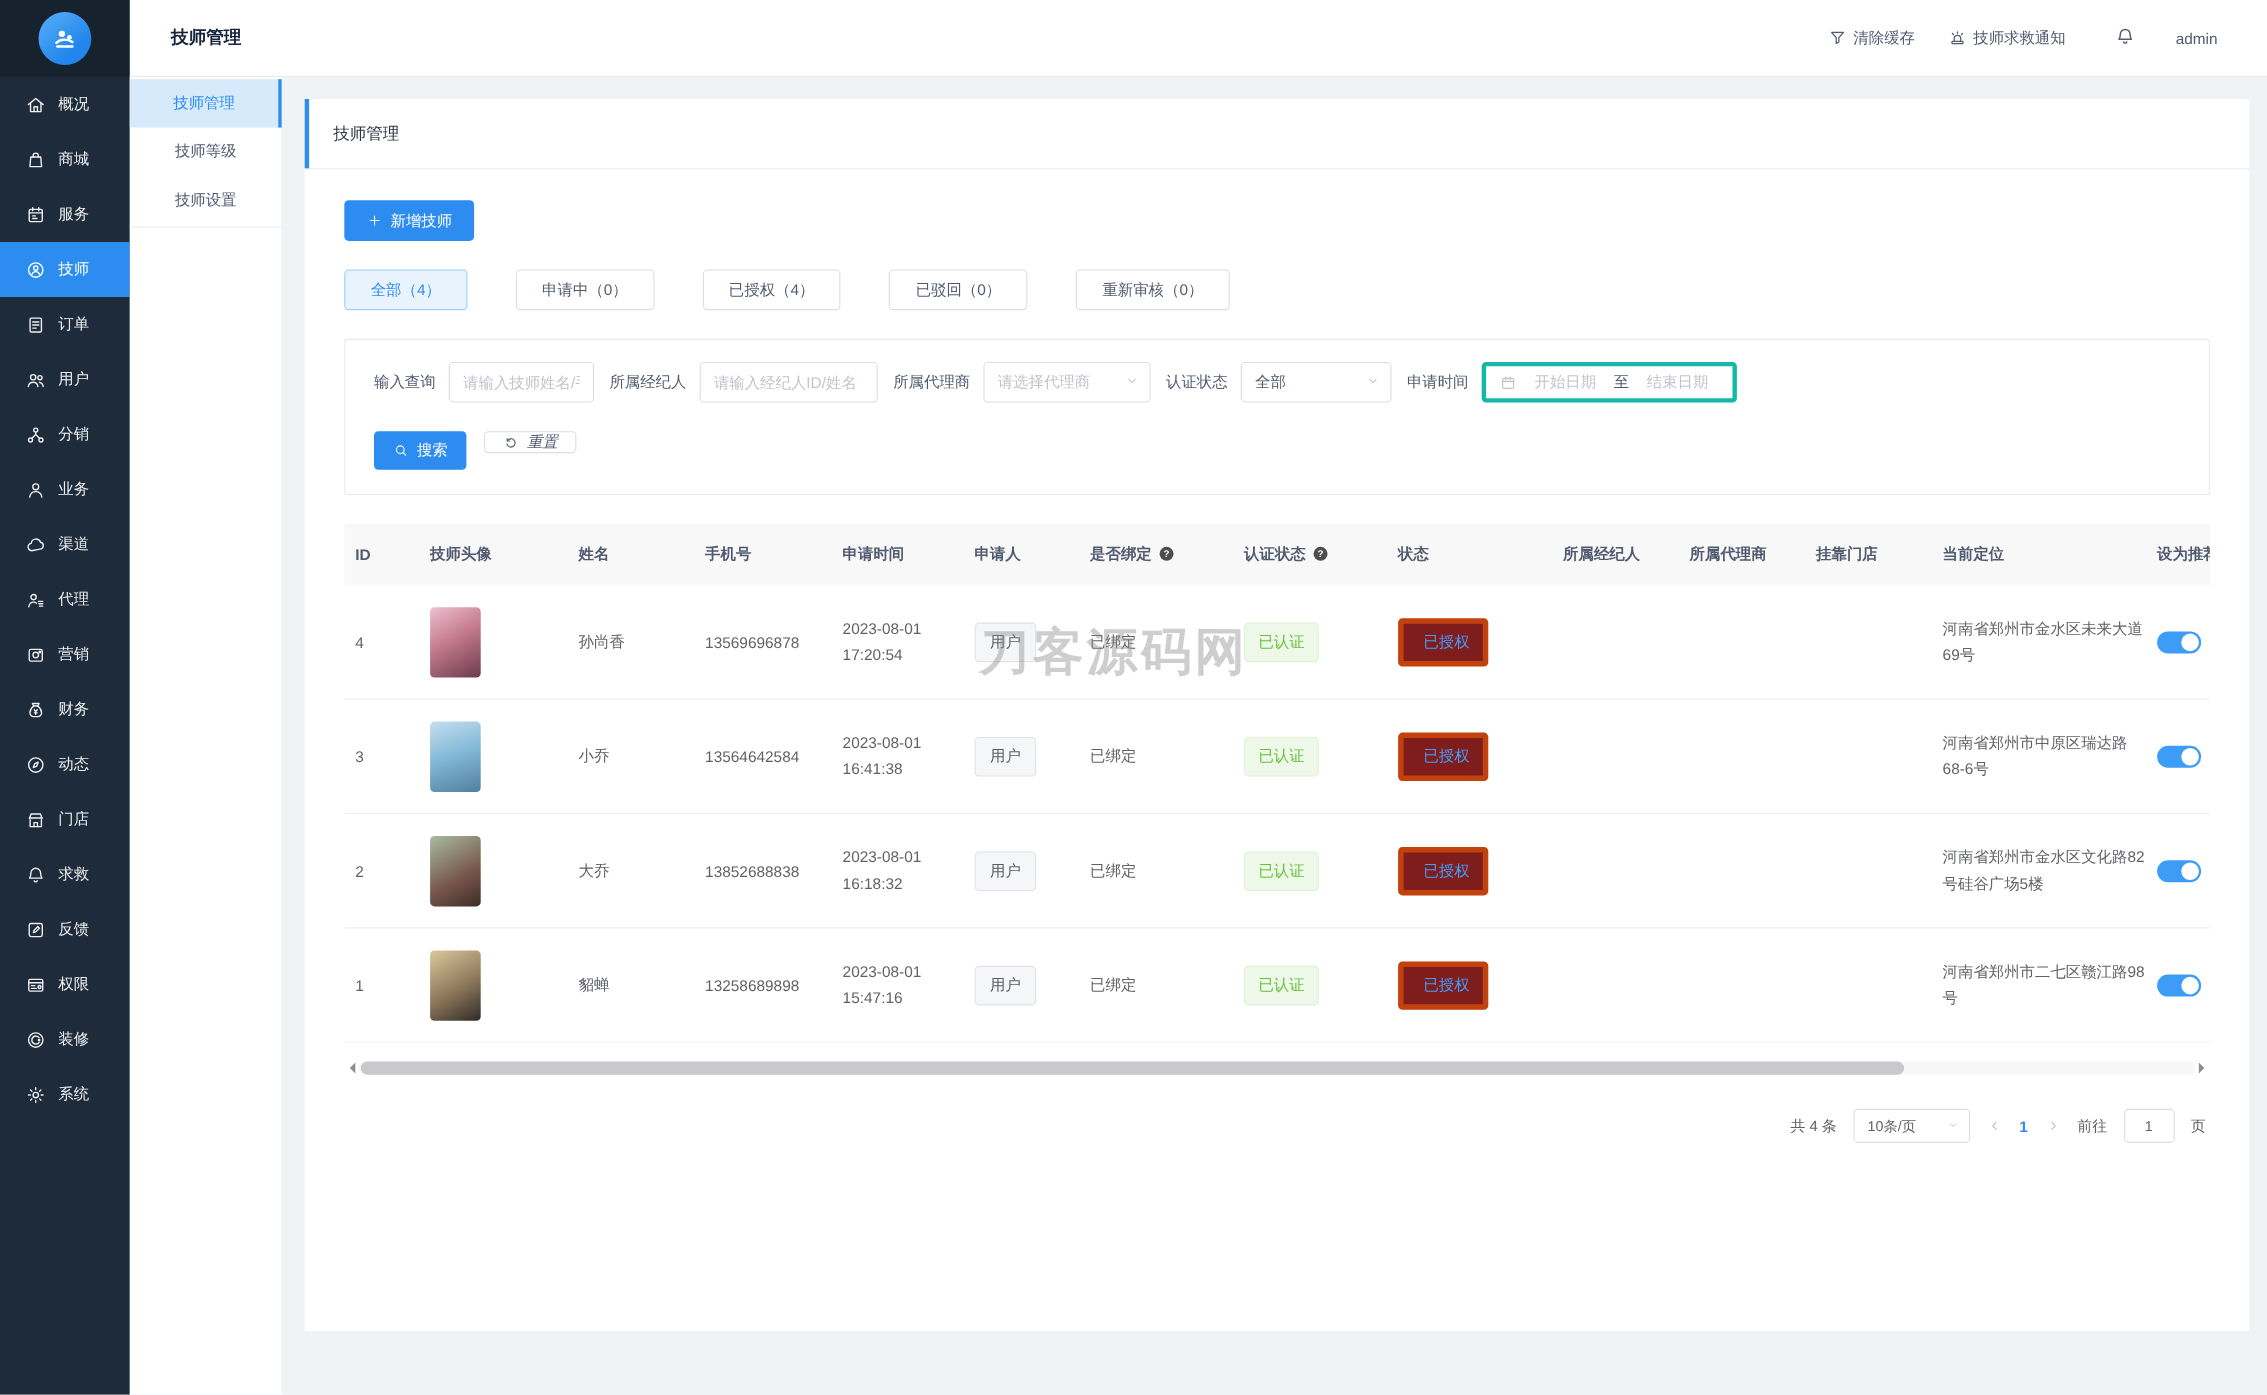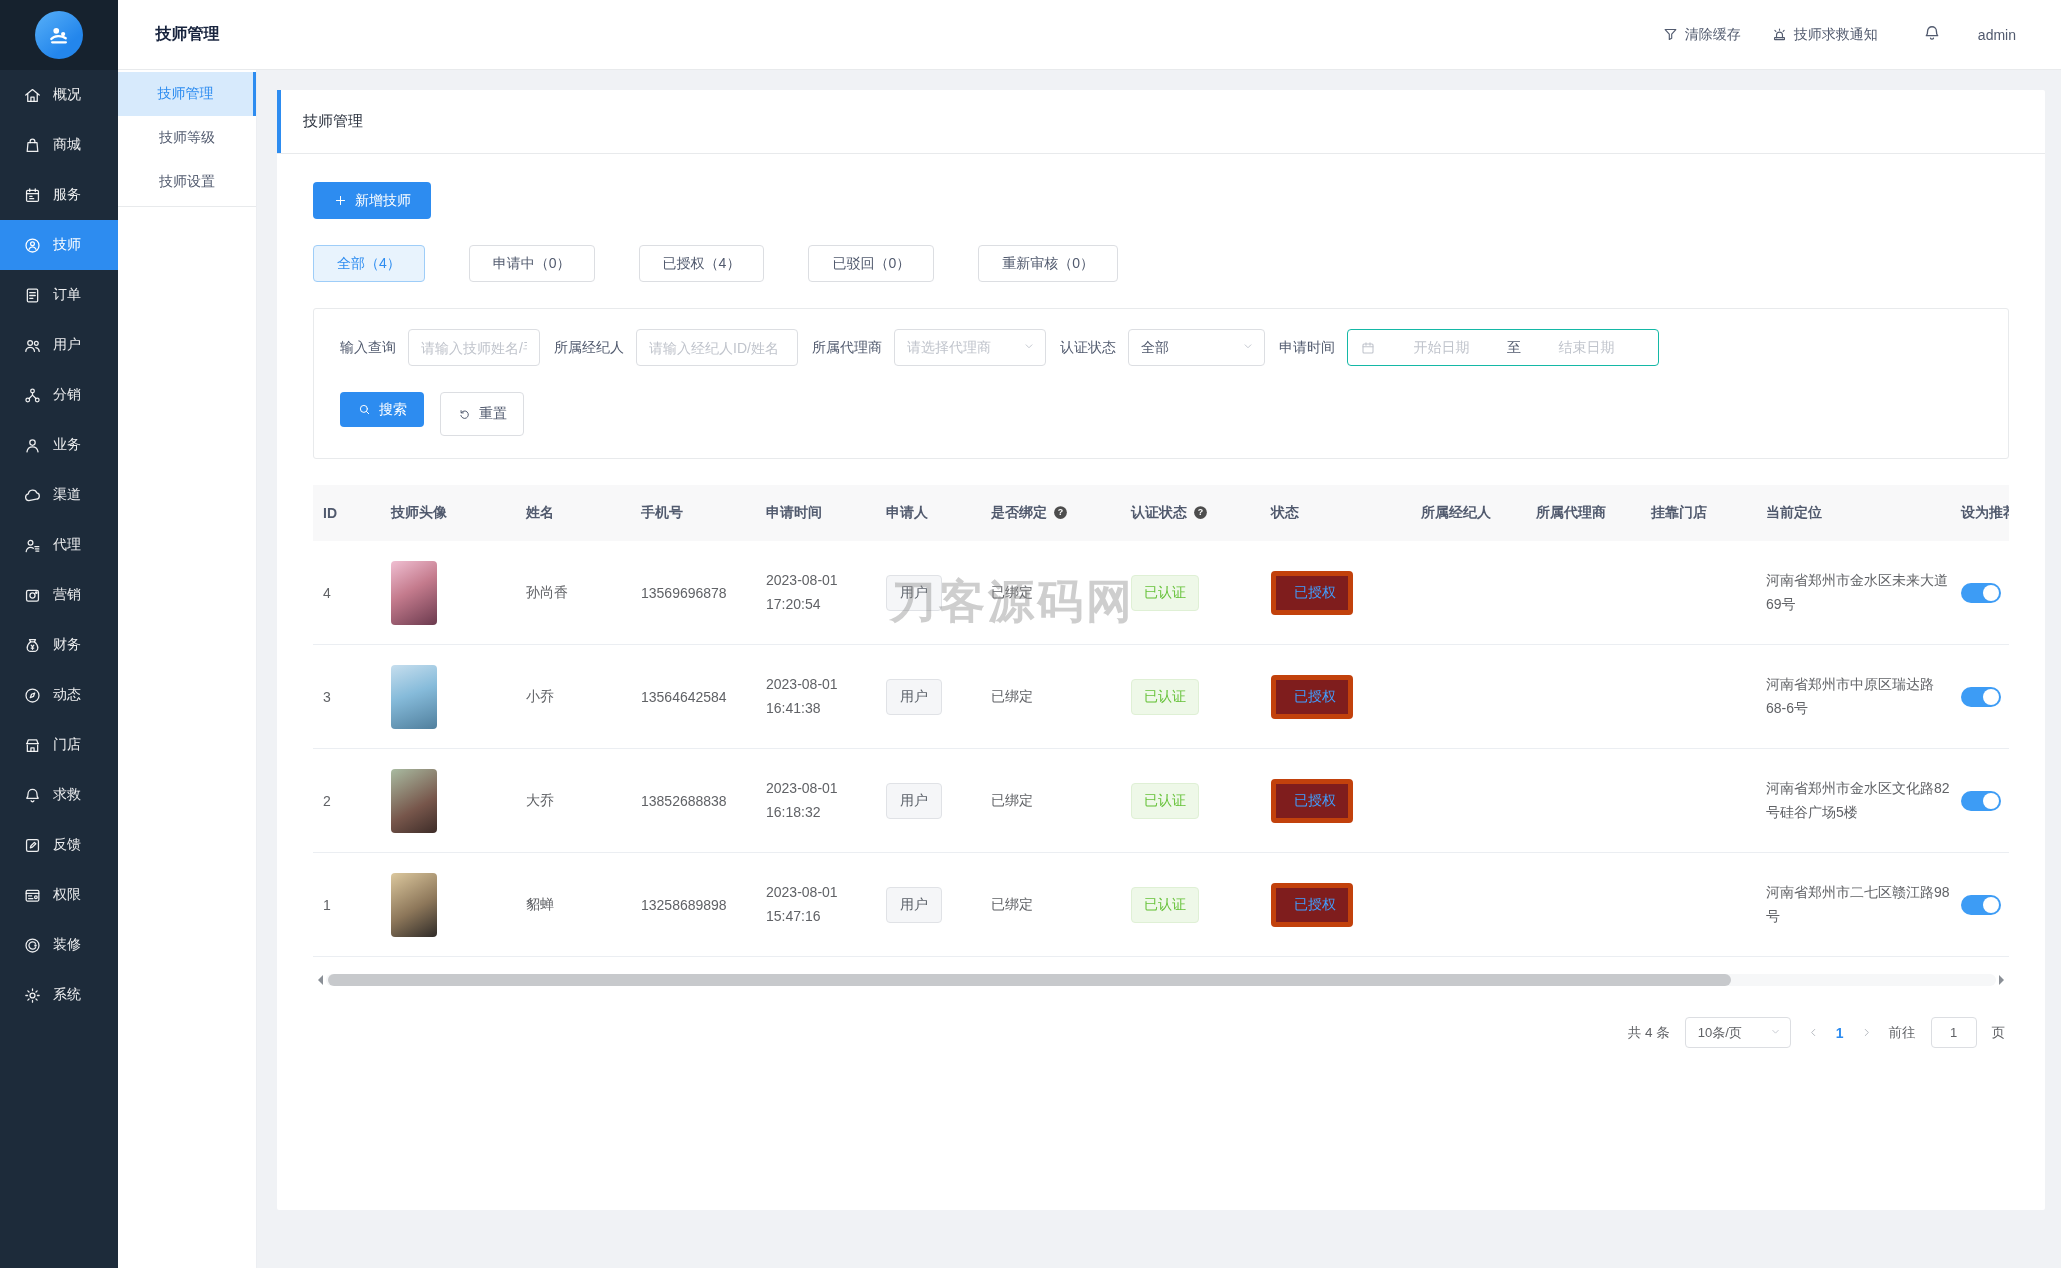--- a/index.html
+++ b/index.html
@@ -68,31 +68,31 @@
   .f-input::placeholder { color:#c0c4cc; }
   .in-query { width:132px; }
   .in-agent { width:162px; }
   .f-select { height:37px; border:1px solid #dcdee2; border-radius:4px; display:flex; align-items:center;
     justify-content:space-between; padding:0 9px 0 12px; font-size:14px; cursor:pointer; background:#fff; }
   .f-select .val { color:#515a6e; }
   .f-select.is-placeholder .val { color:#c0c4cc; }
   .f-select .ic { width:14px; height:14px; color:#c0c4cc; }
   .sel-dealer { width:152px; }
   .sel-cert { width:137px; }
-  .date-range { height:37px; width:312px; border:1px solid #14b8a6; border-radius:4px; display:flex;
+  .date-range { height:37px; width:232px; border:4px solid #14b8a6; border-radius:4px; display:flex;
     align-items:center; padding:0 12px; gap:6px; font-size:14px; background:#fff; }
   .date-range .ic { width:16px; height:16px; color:#c0c4cc; flex:none; }
   .date-range .ph { color:#c0c4cc; flex:1; text-align:center; }
   .date-range .sep { color:#515a6e; flex:none; }
   .f-actions { margin-top:26px; display:flex; gap:16px; }
   .btn-search { height:35px; padding:0 17px; background:#2d8cf0; border:none; border-radius:4px; color:#fff;
     display:inline-flex; align-items:center; gap:7px; font-size:14px; cursor:pointer; font-family:inherit; }
   .btn-search .ic, .btn-reset .ic { width:15px; height:15px; }
-  .btn-reset { height:44px; padding:0 16px; background:#fff; border:1px solid #dcdee2; border-radius:4px;
-    color:#515a6e; display:inline-flex; align-items:center; gap:7px; font-size:14px; cursor:pointer; font-family:inherit; }
+  .btn-reset { height:20px; padding:0 16px; background:#fff; border:1px solid #dcdee2; border-radius:4px;
+    color:#515a6e; display:inline-flex; align-items:center; gap:7px; font-size:14px; cursor:pointer; font-family:inherit;font-style:italic; }
 
   
   .table-wrap { margin-top:26px; position:relative; overflow:hidden; width:100%; }
   .t-inner { width:1730px; }
   .t-head { display:flex; align-items:center; background:#f8f8f9; height:56px; }
   .th { font-size:14px; color:#515a6e; font-weight:700; display:flex; align-items:flex-start; gap:5px;
     padding-left:10px; flex:none; white-space:nowrap; }
   .th .ic { width:17px; height:17px; flex:none; }
   .t-row { display:flex; align-items:center; height:104px; border-bottom:1px solid #ebeef2; }
   .td { padding-left:10px; flex:none; font-size:14px; color:#606266; }

